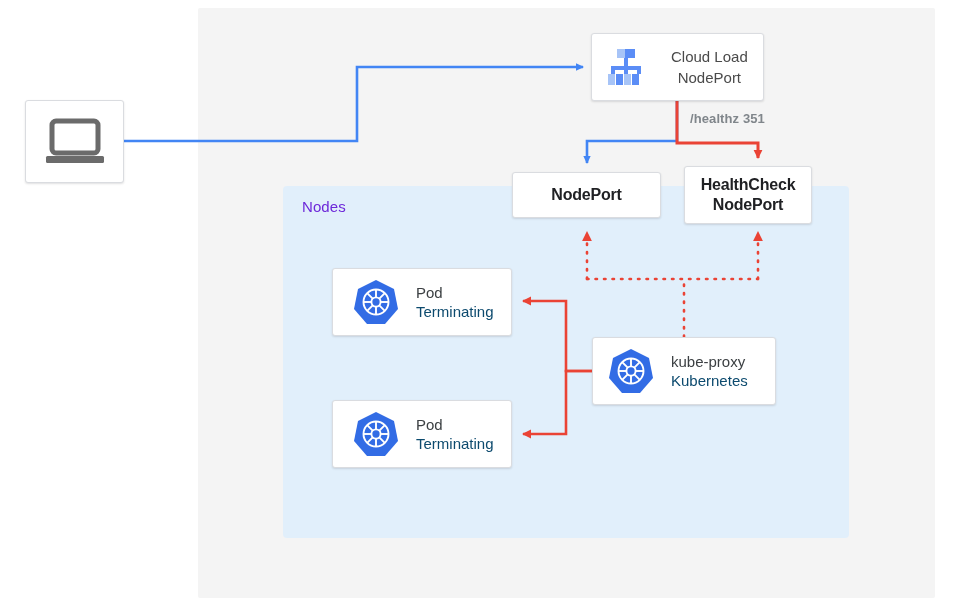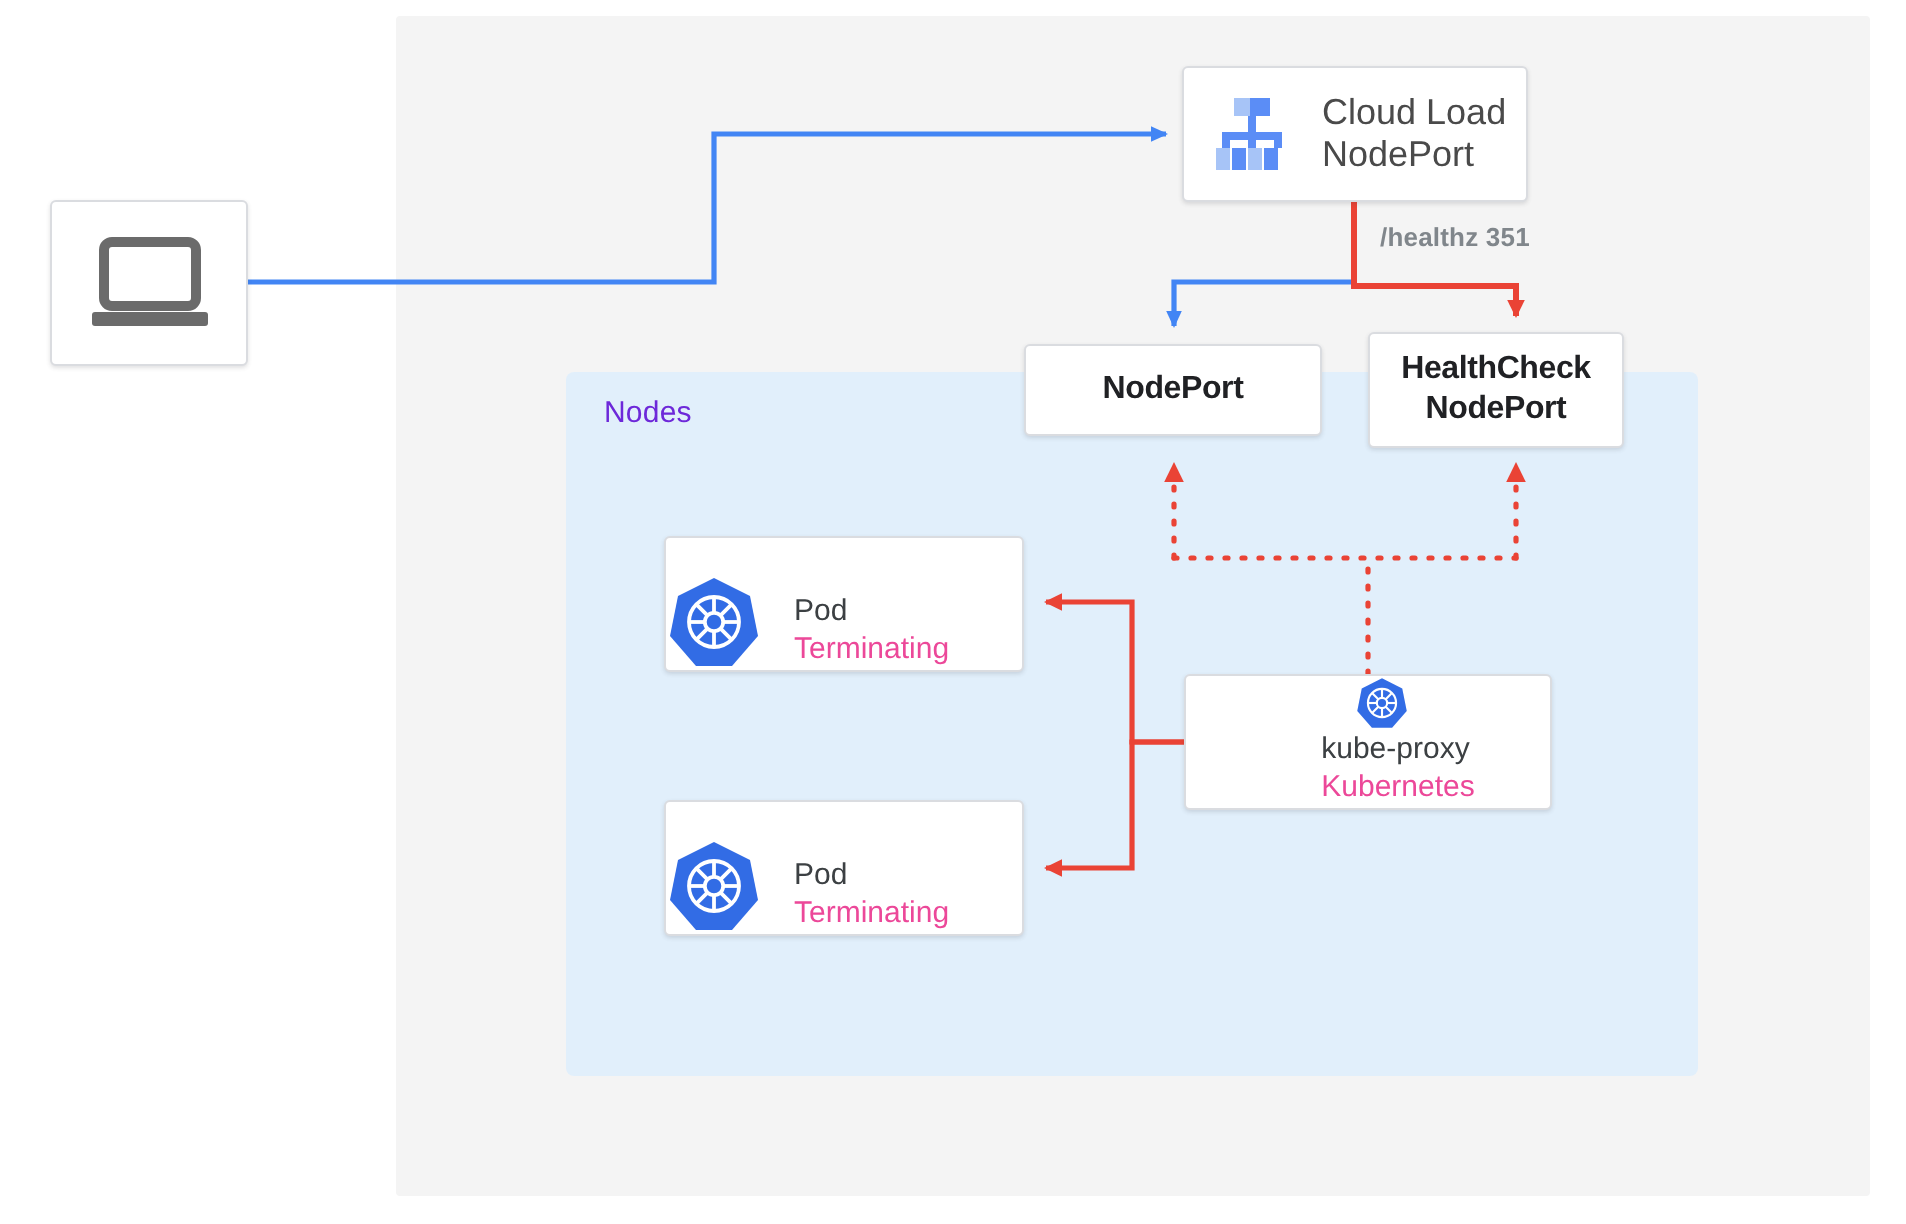--- a/index.html
+++ b/index.html
@@ -73,24 +73,25 @@
   .clb-card {
     left: 591px;
     top: 33px;
     width: 173px;
     height: 68px;
     display: flex;
     align-items: center;
     padding-left: 13px;
   }
   .clb-text {
-    margin-left: 14px;
-    font-size: 18px;
+    margin-left: 24px;
+    font-size: 15px;
     line-height: 21px;
     color: #4a4a4a;
+    text-align: center;
   }
 
   
   .np-card {
     left: 512px;
     top: 172px;
     width: 149px;
     height: 46px;
     display: flex;
     align-items: center;
@@ -113,47 +114,46 @@
     line-height: 20px;
     letter-spacing: -0.2px;
   }
 
   
   .pod-card {
     left: 332px;
     width: 180px;
     height: 68px;
     display: flex;
-    align-items: flex-end;
-    padding-left: 0;
+    align-items: center;
+    padding-left: 19px;
   }
   .pod-card.pod-1 { top: 268px; }
   .pod-card.pod-2 { top: 400px; }
 
   
   .kp-card {
     left: 592px;
     top: 337px;
     width: 184px;
     height: 68px;
     display: flex;
     align-items: center;
     padding-left: 14px;
-    flex-direction: column;
   }
 
   .entity-text { margin-left: 16px; }
   .entity-title {
     font-size: 15px;
     color: #3c4043;
     line-height: 19px;
   }
   .entity-sub {
     font-size: 15px;
-    color: #ec4899;
+    color: #0c4a6e;
     line-height: 20px;
   }
 
   
   #wires {
     position: absolute;
     left: 0;
     top: 0;
     width: 953px;
     height: 612px;

